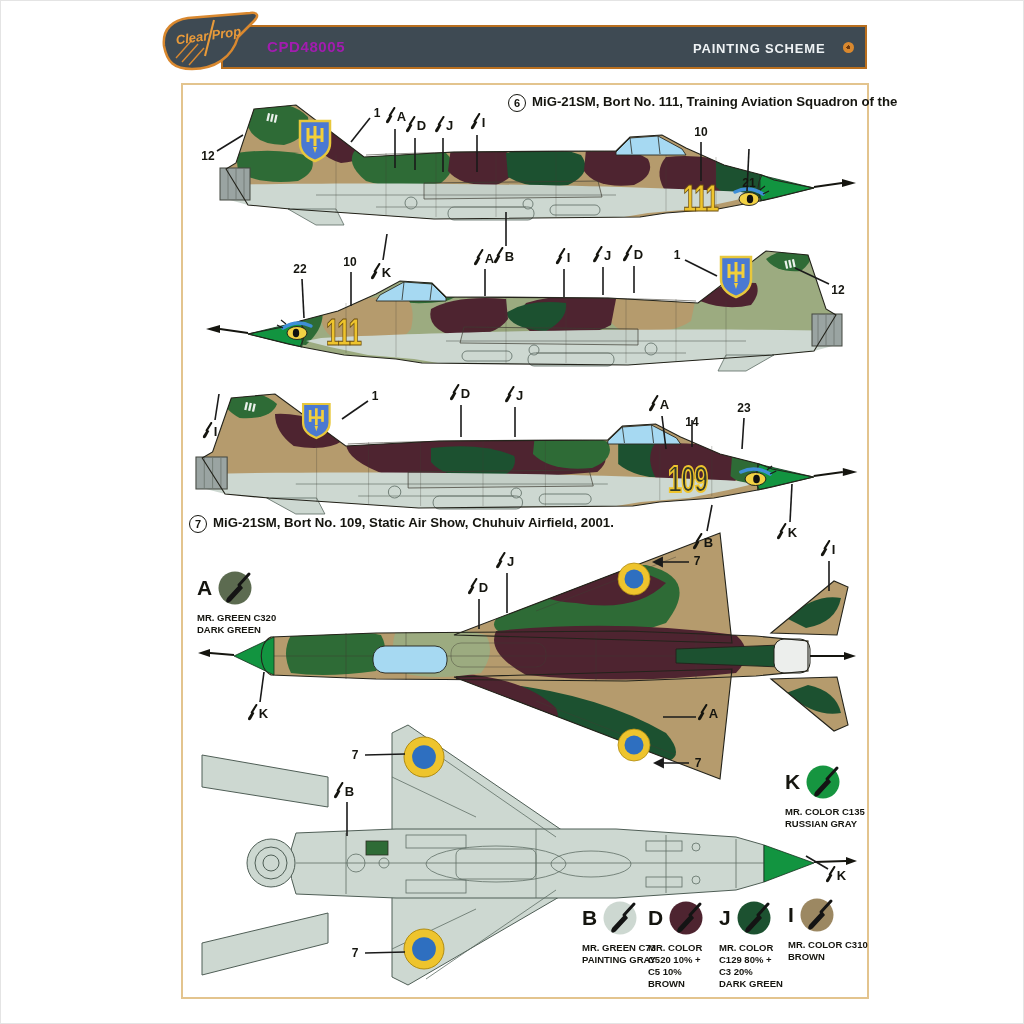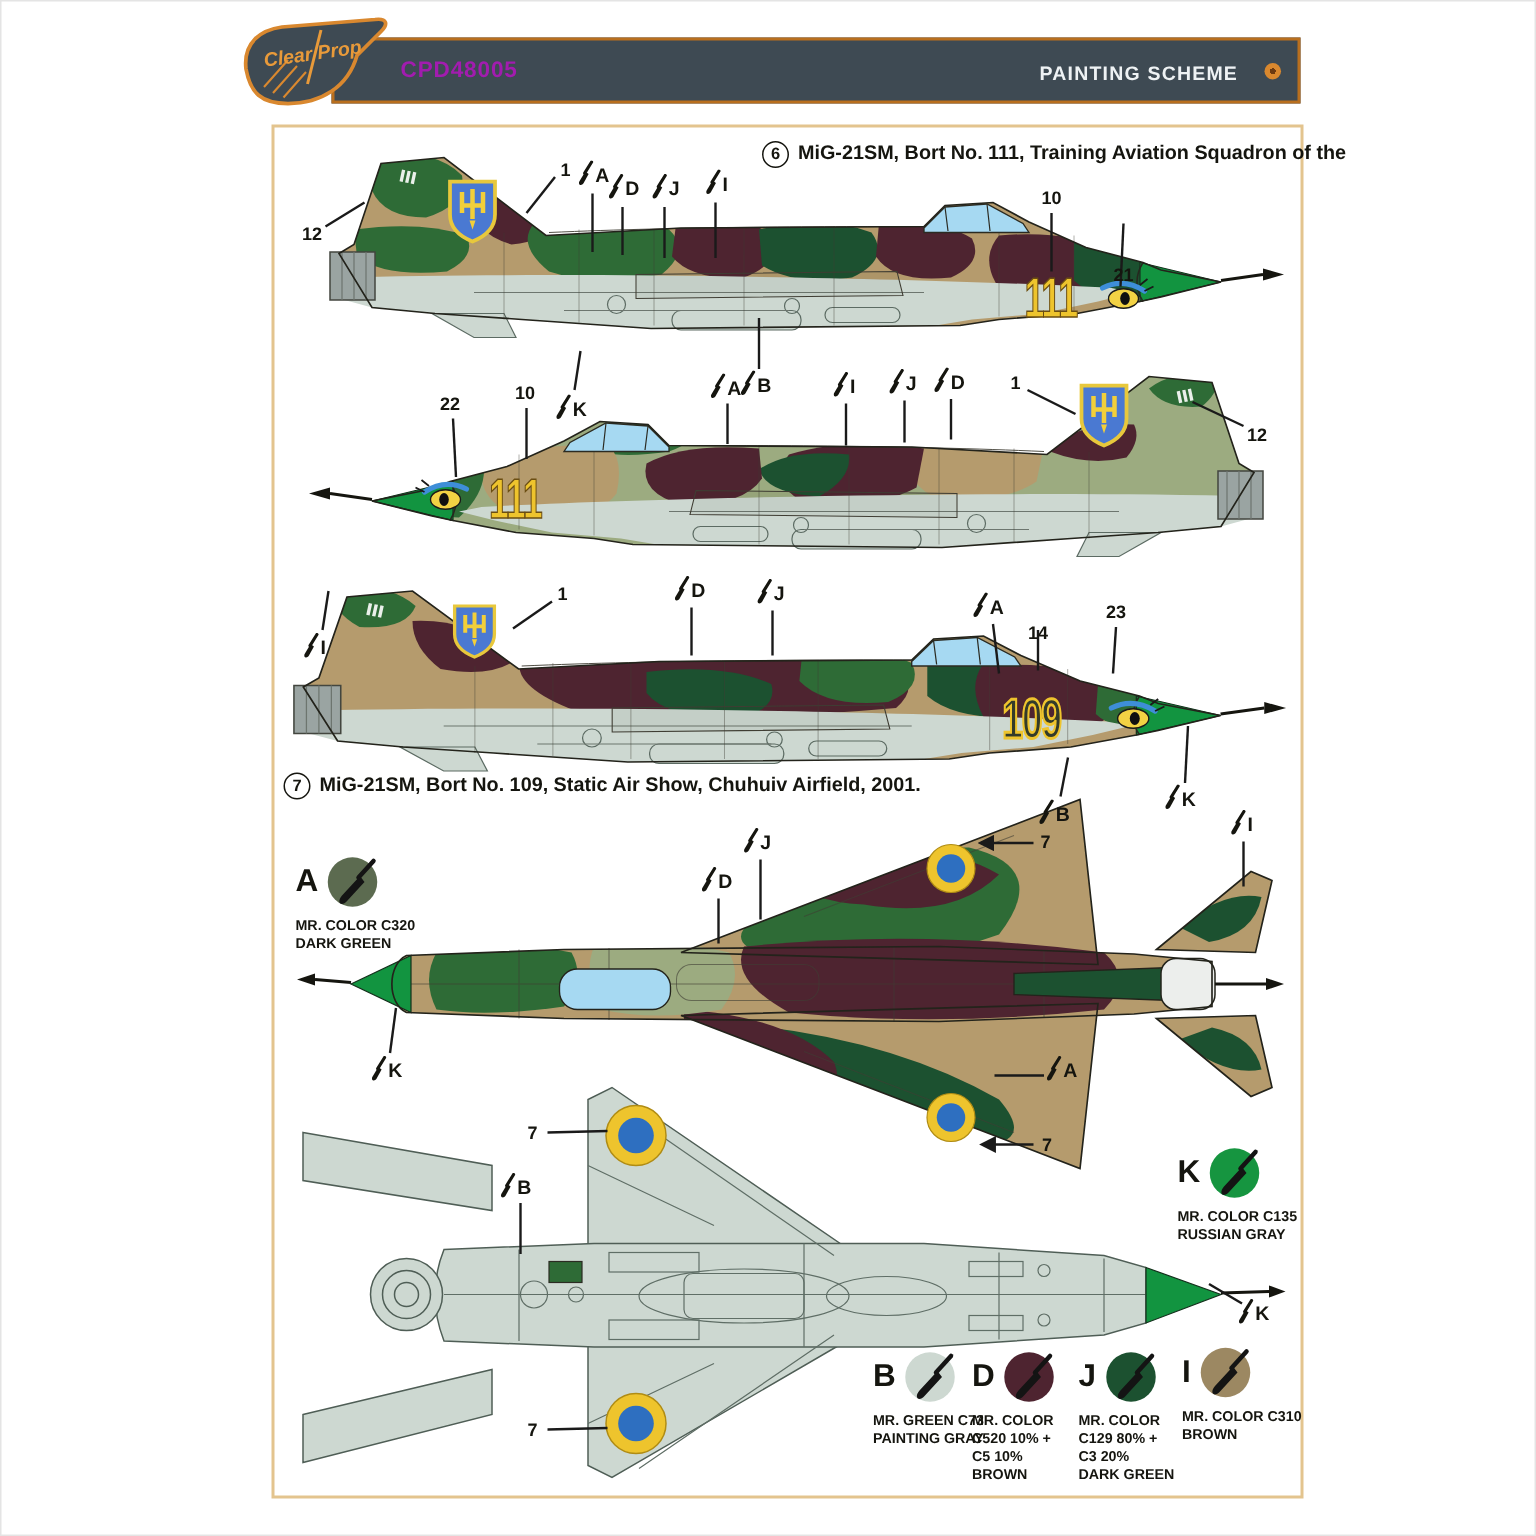--- a/index.html
+++ b/index.html
@@ -487,21 +487,21 @@
     <div class="swatch" style="left: 196px; top: 566px;">
       <div class="swatch-head">
         <span class="swatch-letter">A</span>
         <svg width="42" height="42" viewBox="-21 -21 42 42">
           <circle r="16.5" fill="#5c6b50"></circle>
           <path d="M14,-14 L4,-3" stroke="#141414" stroke-width="3" stroke-linecap="round"></path>
           <path d="M5,-4 L-7,9 C-11,13.5 -7.5,17 -3.5,12.5 L8,0 Z" fill="#141414"></path>
         </svg>
       </div>
       <div class="swatch-lines">
-        <div>MR. COLOR C320</div>
+        <div>MR. GREEN C320</div>
         <div>DARK GREEN</div>
       </div>
     </div>
     <div class="swatch" style="left: 784px; top: 760px;">
       <div class="swatch-head">
         <span class="swatch-letter">K</span>
         <svg width="42" height="42" viewBox="-21 -21 42 42">
           <circle r="16.5" fill="#169540"></circle>
           <path d="M14,-14 L4,-3" stroke="#141414" stroke-width="3" stroke-linecap="round"></path>
           <path d="M5,-4 L-7,9 C-11,13.5 -7.5,17 -3.5,12.5 L8,0 Z" fill="#141414"></path>

